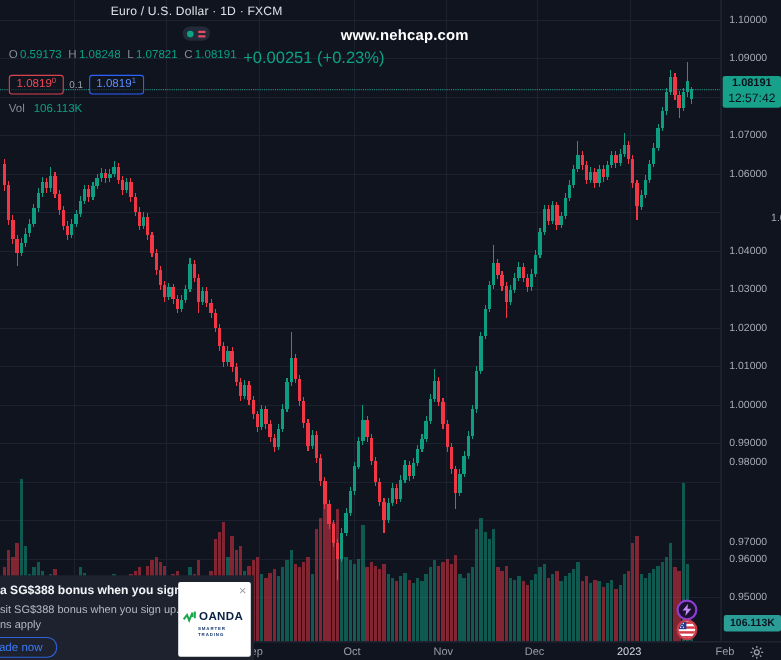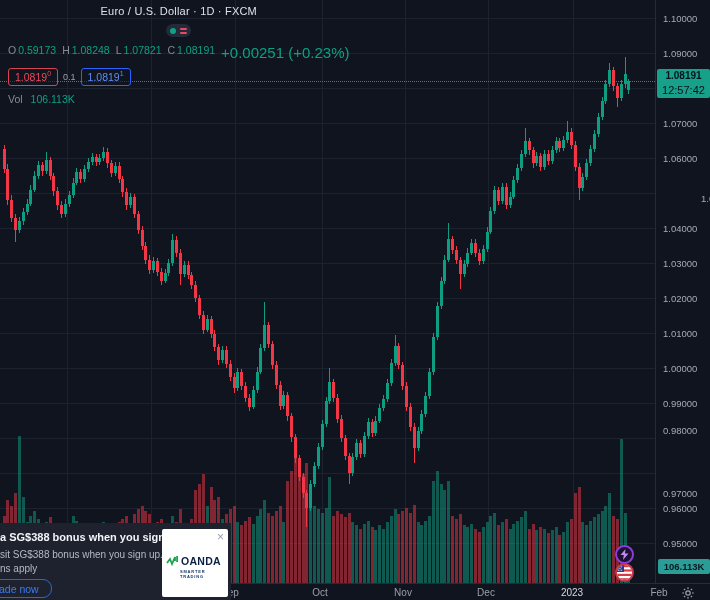--- a/index.html
+++ b/index.html
@@ -672,39 +672,40 @@
       <span class="quote q-bid"><span>1.0819</span><sup>0</sup></span>
       <span class="spread">0.1</span>
       <span class="quote q-ask"><span>1.0819</span><sup>1</sup></span>
     </div>
     <div class="lrow3">
       <span class="vol-k">Vol</span>
       <span class="vol-v">106.113K</span>
     </div>
   </div>
 
+  <div class="watermark">www.nehcap.com</div>
 
   <div class="paxis" id="paxis">
     <div class="pricebadge">
       <div>1.08191</div>
       <div class="cd">12:57:42</div>
     </div>
     <div class="volbadge">106.113K</div>
   <div class="ptick" style="top: 18px;">1.10000</div>
       <div class="ptick" style="top: 53px;">1.09000</div>
       <div class="ptick" style="top: 123px;">1.07000</div>
       <div class="ptick" style="top: 158px;">1.06000</div>
       <div class="ptick" style="top: 198px; margin-left: 38px;">1.05000</div>
       <div class="ptick" style="top: 228px;">1.04000</div>
       <div class="ptick" style="top: 263px;">1.03000</div>
       <div class="ptick" style="top: 298px;">1.02000</div>
       <div class="ptick" style="top: 333px;">1.01000</div>
       <div class="ptick" style="top: 368px;">1.00000</div>
       <div class="ptick" style="top: 403px;">0.99000</div>
-      <div class="ptick" style="top: 430px;">0.98000</div>
+      <div class="ptick" style="top: 420px;">0.98000</div>
       <div class="ptick" style="top: 461px; margin-top: 32px;">0.97000</div>
       <div class="ptick" style="top: 508px;">0.96000</div>
       <div class="ptick" style="top: 543px;">0.95000</div>
     </div>
 
   <div class="taxis" id="taxis">
       <div class="ttick" style="left: 659px;">Feb</div>
       <div class="ttick year" style="left: 572px;">2023</div>
       <div class="ttick" style="left: 486px;">Dec</div>
       <div class="ttick" style="left: 403px;">Nov</div>

